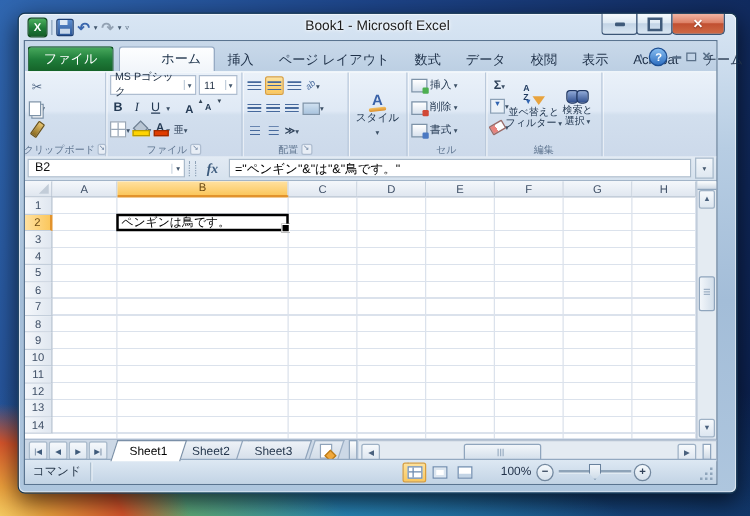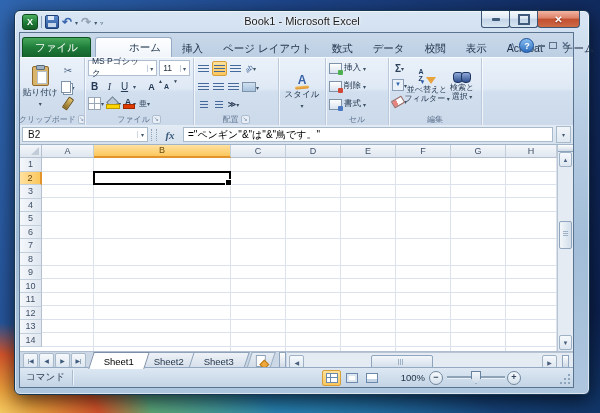--- a/index.html
+++ b/index.html
@@ -247,25 +247,20 @@
               <span class="box"></span>
             </span>
           <span class="wb-ic">✕</span>
         </div>
       </div>
 
       <div class="ribbon">
 
         <div class="rgroup" style="width:64px">
           <div class="rg-body row" style="gap:4px">
-            <div class="bigbtn">
-              <span class="ic-paste"></span>
-              <span>貼り付け</span>
-              <span class="dd">▾</span>
-            </div>
             <div class="col" style="height:46px;padding-top:2px">
               <span class="rbtn">
                   <span class="ic-scis">✂</span>
                 </span>
               <span class="rbtn">
                   <span class="ic-copy"></span>
                   <span class="dd">▾</span>
                 </span>
               <span class="rbtn">
                   <span class="ic-brush"></span>
@@ -488,20 +483,21 @@
           <div class="rhdr" style="top: 80.5px; height: 13.5px; line-height: 13.5px;">6</div>
           <div class="rhdr" style="top: 94px; height: 13.5px; line-height: 13.5px;">7</div>
           <div class="rhdr" style="top: 107.5px; height: 13.5px; line-height: 13.5px;">8</div>
           <div class="rhdr" style="top: 121px; height: 13.5px; line-height: 13.5px;">9</div>
           <div class="rhdr" style="top: 134.5px; height: 13.5px; line-height: 13.5px;">10</div>
           <div class="rhdr" style="top: 148px; height: 13.5px; line-height: 13.5px;">11</div>
           <div class="rhdr" style="top: 161.5px; height: 13.5px; line-height: 13.5px;">12</div>
           <div class="rhdr" style="top: 175px; height: 13.5px; line-height: 13.5px;">13</div>
           <div class="rhdr" style="top: 188.5px; height: 13.5px; line-height: 13.5px;">14</div>
           <div class="selbox" style="left: 73px; top: 25.5px; width: 138px; height: 14.5px;">
+            <div class="val">ペンギンは鳥です。</div>
             <div class="fillh"></div>
           </div>
         </div>
 
       <div class="vscroll">
         <div class="vs-split"></div>
         <div class="sbtn" style="top:7px">▲</div>
         <div class="vthumb"></div>
         <div class="sbtn" style="bottom:1px">▼</div>
       </div>

